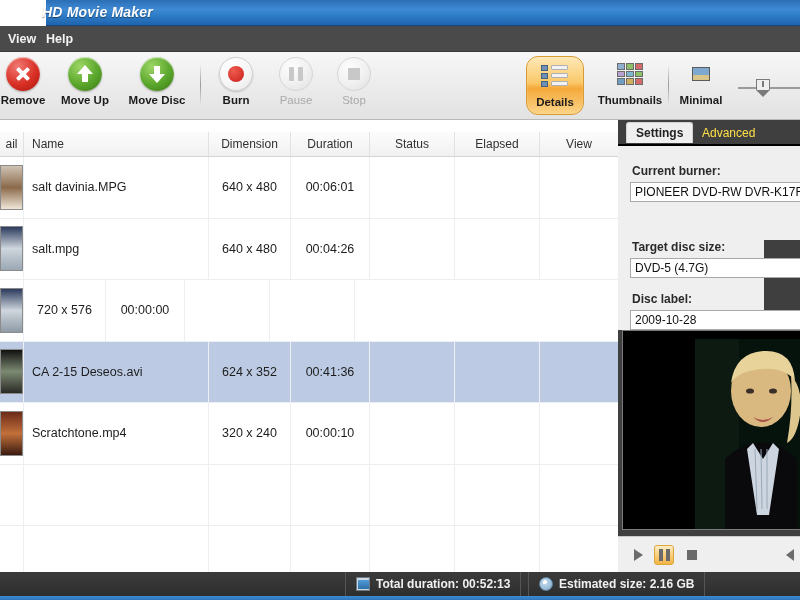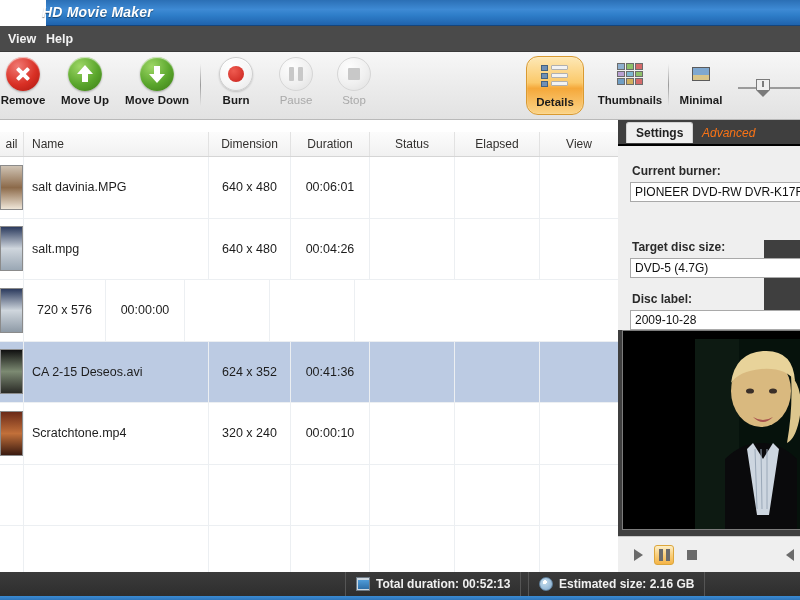--- a/index.html
+++ b/index.html
@@ -131,21 +131,21 @@
   .thumbimg { width: 24px; height: 45px; border: 1px solid #8b8b8b; }
 
   
   .rpanel { position: absolute; left: 618px; top: 120px; width: 182px; height: 452px;
             background: #3f3f3f; }
   .tabs { position:absolute; left:0; top:0; width:182px; height:24px; background:#3f3f3f; }
   .tab { position:absolute; top:3px; height:21px; font-size:12px; line-height:21px;
          padding:0 9px; cursor:default; }
   .tab.on { background:#efefef; color:#222; font-weight:bold; border-radius:3px 3px 0 0;
             border:1px solid #d2d2d2; border-bottom:none; top:2px; }
-  .tab.off { color:#f97316;font-style:italic; }
+  .tab.off { color:#fde047; }
   .settings-box { position:absolute; left:0; top:24px; width:182px; height:96px; background:#efefef;
                   border-top:2px solid #000000; }
   .sec-label { position:absolute; font-size:12px; font-weight:bold; color:#2a2a2a; white-space:nowrap; }
   .field { position:absolute; height:20px; background:#fff; border:1px solid #a9a9a9;
            font-size:12px; color:#111; line-height:19px; padding-left:4px; overflow:hidden;
            white-space:nowrap; }
   .preview-frame { position:absolute; left:4px; top:210px; width:186px; height:200px;
                    background:#000; border:1px solid #7c7c7c; overflow:hidden; }
   .pv-figure { position:absolute; right:-8px; top:8px; width:120px; height:190px; }
   .player-bar { position:absolute; left:0; top:416px; width:182px; height:36px; background:#efefef;
@@ -211,21 +211,21 @@
       </div>
       <div class="tb-lbl">Move Up</div>
     </div>
 
     <div class="tb-btn" style="left:120px;">
       <div class="tb-ico">
         <div class="circ green">
             <span class="arrow-dn"></span>
           </div>
       </div>
-      <div class="tb-lbl">Move Down</div>
+      <div class="tb-lbl">Move Disc</div>
     </div>
 
     <div class="tb-sep" style="left:200px;"></div>
 
     <div class="tb-btn" style="left:199px;">
       <div class="tb-ico">
         <div class="circ white">
             <span class="dot-red"></span>
           </div>
       </div>

